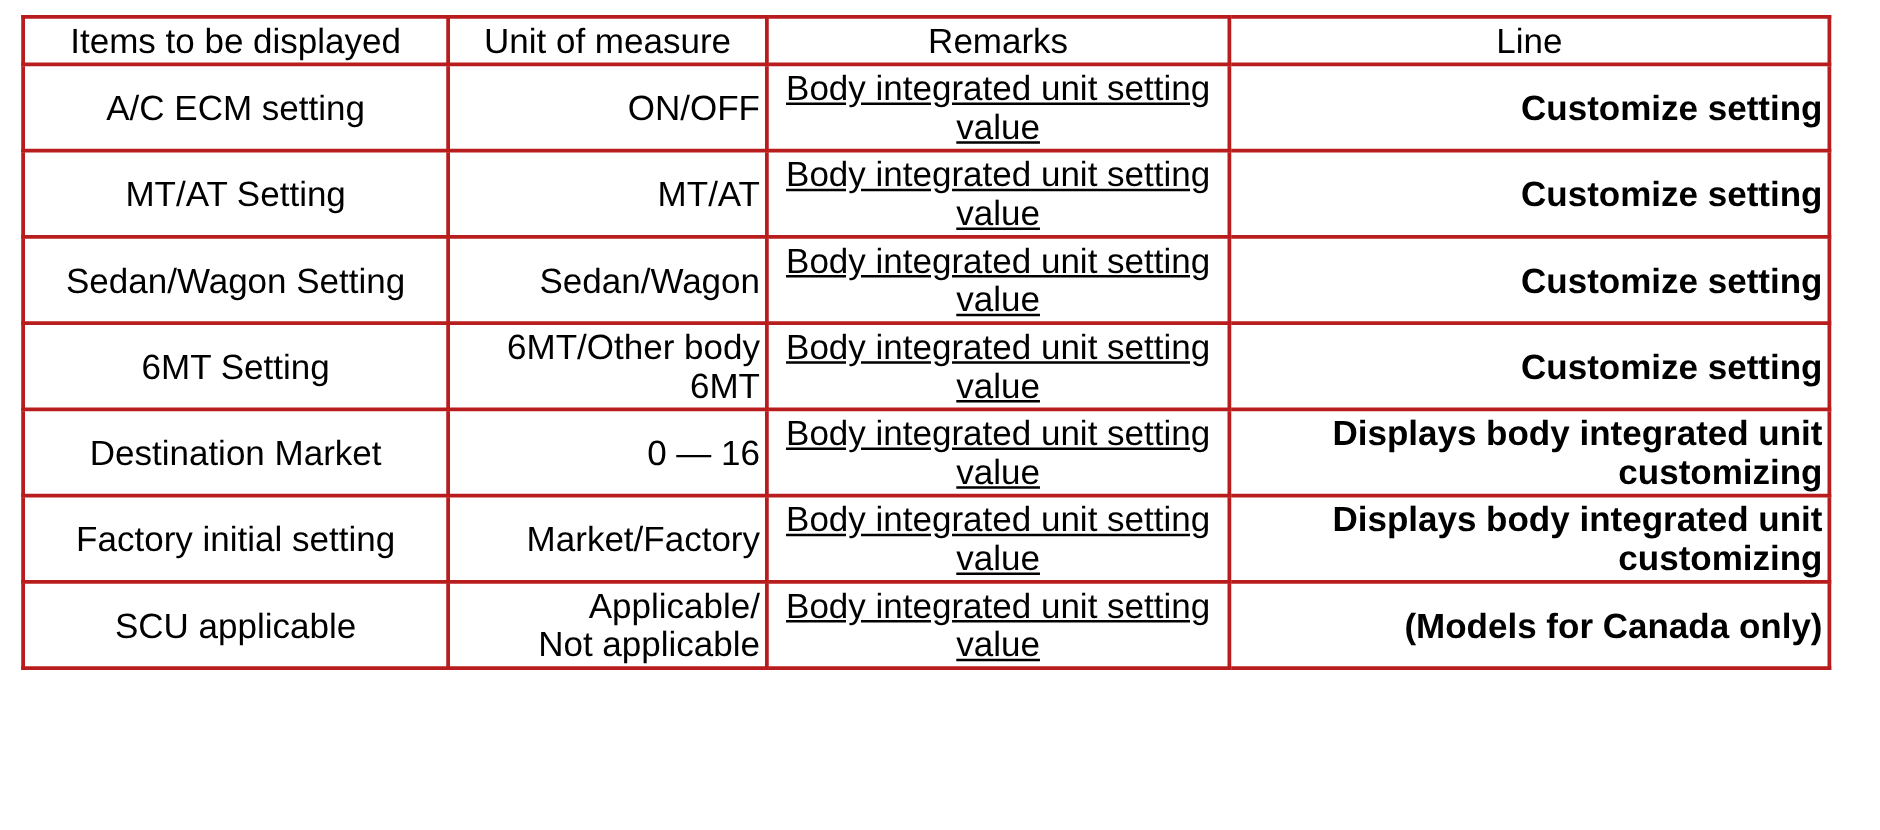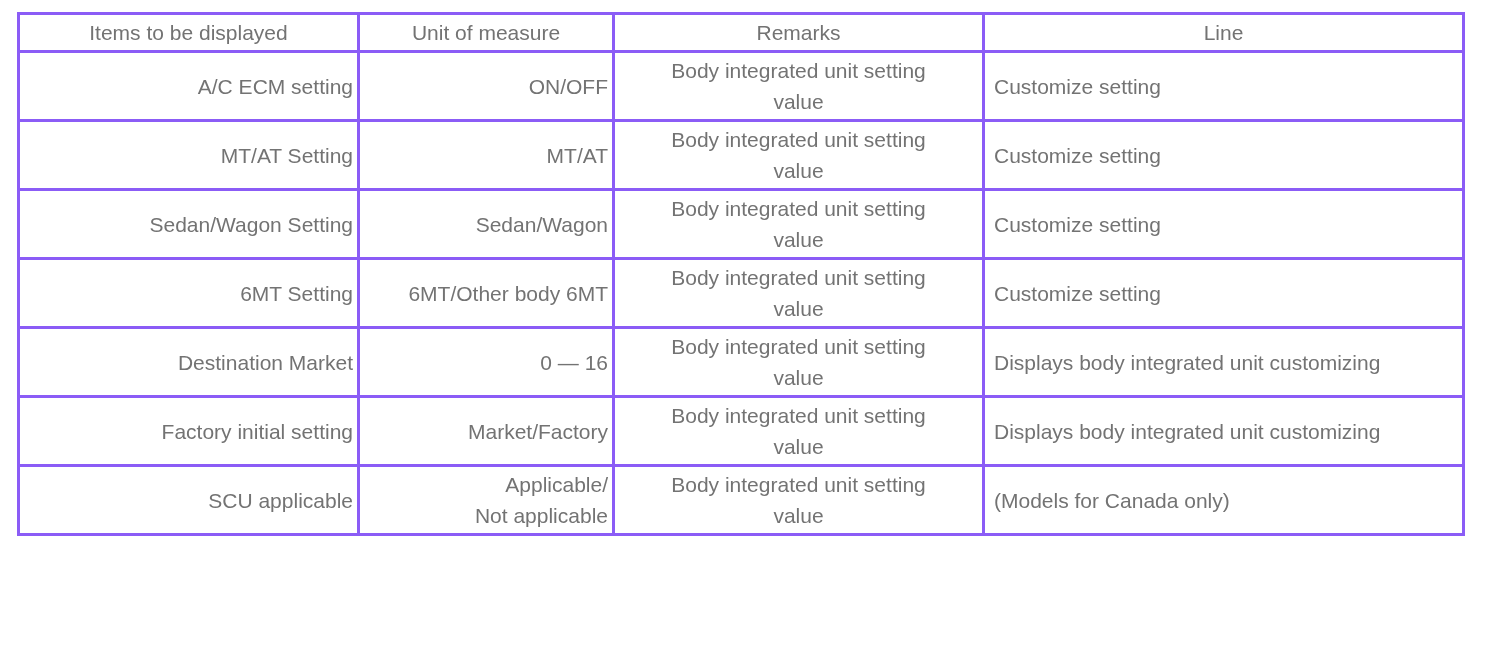--- a/index.html
+++ b/index.html
@@ -20,45 +20,45 @@
     position: absolute;
     left: 17px;
     top: 12px;
     width: 1445px;
     border-collapse: collapse;
     table-layout: fixed;
     background: #ffffff;
   }
   .spec-table th,
   .spec-table td {
-    border: 3px solid #8b5cf6;
-    font-size: 21px;
+    border: 3px solid #b91c1c;
+    font-size: 28px;
     line-height: 31px;
-    color: #737373;
+    color: #000000;
     vertical-align: middle;
     white-space: pre-line;
     padding: 2px 4px;
     overflow: hidden;
   }
   .spec-table th {
     font-weight: normal;
     text-align: center;
     height: 30px;
   }
   .spec-table td {
     height: 62px;
   }
   .col-item  { width: 340px; }
   .col-unit  { width: 255px; }
   .col-rem   { width: 370px; }
   .col-note  { width: 480px; }
-  td.cell-item { text-align: right; }
+  td.cell-item { text-align: center; }
   td.cell-unit { text-align: right; }
-  td.cell-rem  { text-align: center; }
-  td.cell-note { text-align: left; padding-left: 9px; padding-right: 4px; }
+  td.cell-rem  { text-align: center; text-decoration: underline; }
+  td.cell-note { text-align: right; padding-left: 9px; padding-right: 4px; font-weight: bold; }
 </style>
 </head>
 <body>
 
 <div class="page">
   <table class="spec-table">
     <colgroup>
       <col class="col-item">
       <col class="col-unit">
       <col class="col-rem">

